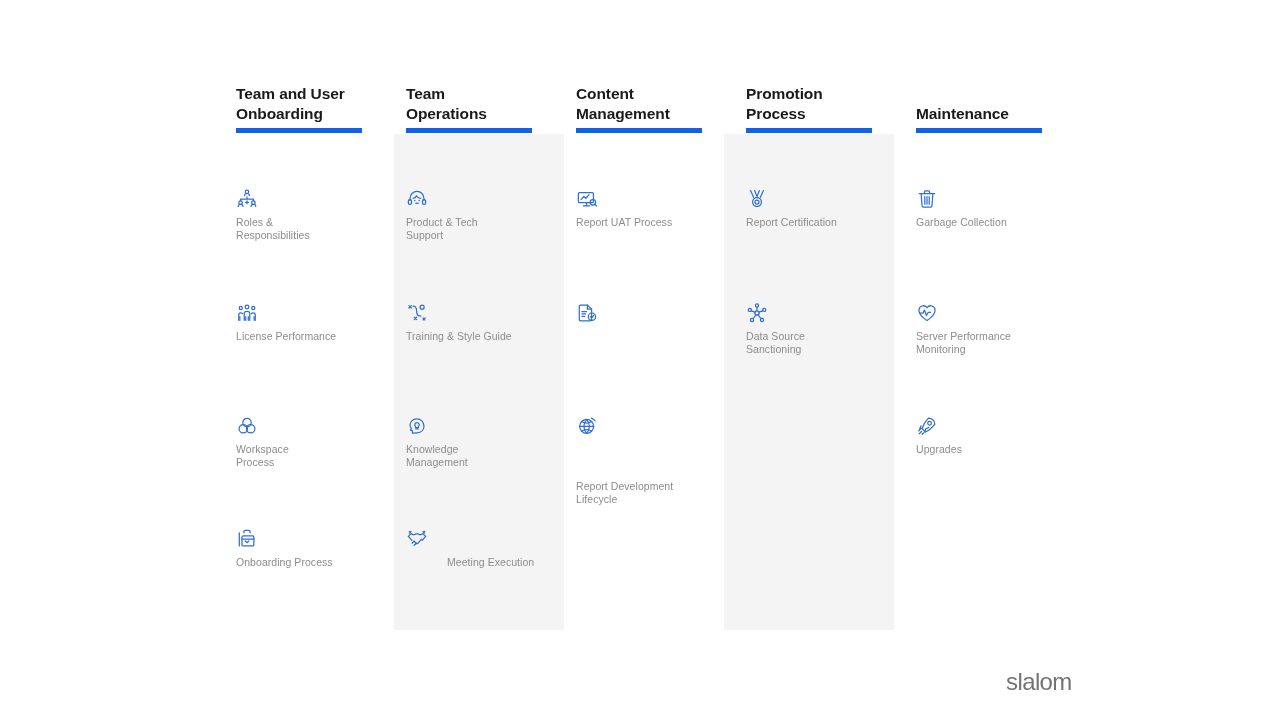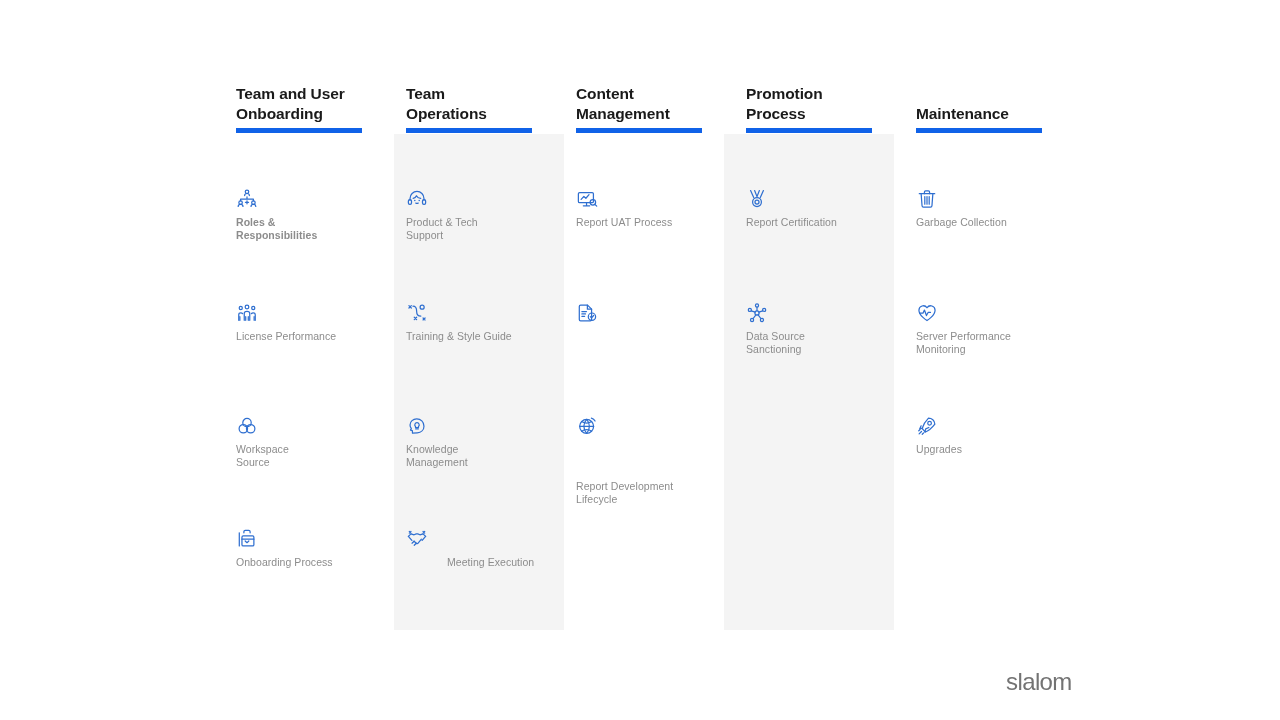--- a/index.html
+++ b/index.html
@@ -121,21 +121,21 @@
             <circle cx="12" cy="4.2" r="1.9" fill="none" stroke="currentColor" stroke-width="1.35" stroke-linecap="round" stroke-linejoin="round"></circle>
             <path d="M9.4 8.3c0-1.5 1.2-2.3 2.6-2.3s2.6.8 2.6 2.3" fill="none" stroke="currentColor" stroke-width="1.35" stroke-linecap="round" stroke-linejoin="round"></path>
             <circle cx="5" cy="16" r="1.9" fill="none" stroke="currentColor" stroke-width="1.35" stroke-linecap="round" stroke-linejoin="round"></circle>
             <path d="M2.4 20.1c0-1.5 1.2-2.3 2.6-2.3s2.6.8 2.6 2.3" fill="none" stroke="currentColor" stroke-width="1.35" stroke-linecap="round" stroke-linejoin="round"></path>
             <circle cx="19" cy="16" r="1.9" fill="none" stroke="currentColor" stroke-width="1.35" stroke-linecap="round" stroke-linejoin="round"></circle>
             <path d="M16.4 20.1c0-1.5 1.2-2.3 2.6-2.3s2.6.8 2.6 2.3" fill="none" stroke="currentColor" stroke-width="1.35" stroke-linecap="round" stroke-linejoin="round"></path>
             <path d="M12 9.6v2.6M5 14v-1.8h14V14" fill="none" stroke="currentColor" stroke-width="1.35" stroke-linecap="round" stroke-linejoin="round"></path>
             <path d="M10.3 15.6h3.4M12 14v3.2" fill="none" stroke="currentColor" stroke-width="1.35" stroke-linecap="round" stroke-linejoin="round"></path>
           </svg>
         </span>
-        <div class="item-label" style="color: rgb(140, 140, 140); font-weight: bold;">Roles &amp;
+        <div class="item-label" style="color: rgb(140, 140, 140);">Roles &amp;
 Responsibilities</div>
       </div>
       <div class="item" style="left: 12px; top: 302px;">
         <span class="item-icon" style="color: rgb(47, 111, 208);">
           <svg viewBox="0 0 24 24">
             <circle cx="12" cy="5.4" r="2" fill="none" stroke="currentColor" stroke-width="1.35" stroke-linecap="round" stroke-linejoin="round"></circle>
             <circle cx="5.2" cy="6.6" r="1.7" fill="none" stroke="currentColor" stroke-width="1.35" stroke-linecap="round" stroke-linejoin="round"></circle>
             <circle cx="18.8" cy="6.6" r="1.7" fill="none" stroke="currentColor" stroke-width="1.35" stroke-linecap="round" stroke-linejoin="round"></circle>
             <path d="M9 20v-7.4c0-1.4 1.3-2.3 3-2.3s3 .9 3 2.3V20" fill="none" stroke="currentColor" stroke-width="1.35" stroke-linecap="round" stroke-linejoin="round"></path>
             <path d="M10.6 20v-4M13.4 20v-4" fill="none" stroke="currentColor" stroke-width="1.35" stroke-linecap="round" stroke-linejoin="round"></path>
@@ -149,21 +149,21 @@
       </div>
       <div class="item" style="left: 12px; top: 415px;">
         <span class="item-icon" style="color: rgb(47, 111, 208);">
           <svg viewBox="0 0 24 24">
             <circle cx="12" cy="8.4" r="4.6" fill="none" stroke="currentColor" stroke-width="1.35" stroke-linecap="round" stroke-linejoin="round"></circle>
             <circle cx="8" cy="15" r="4.6" fill="none" stroke="currentColor" stroke-width="1.35" stroke-linecap="round" stroke-linejoin="round"></circle>
             <circle cx="16" cy="15" r="4.6" fill="none" stroke="currentColor" stroke-width="1.35" stroke-linecap="round" stroke-linejoin="round"></circle>
           </svg>
         </span>
         <div class="item-label" style="color: rgb(140, 140, 140);">Workspace
-Source</div>
+Process</div>
       </div>
       <div class="item" style="left: 12px; top: 528px;">
         <span class="item-icon" style="color: rgb(47, 111, 208);">
           <svg viewBox="0 0 24 24">
             <path d="M8.6 5.2V4c0-.8.7-1.5 1.5-1.5h3.8c.8 0 1.5.7 1.5 1.5v1.2" fill="none" stroke="currentColor" stroke-width="1.35" stroke-linecap="round" stroke-linejoin="round"></path>
             <rect x="6.5" y="8.6" width="13" height="11" rx="1.4" fill="none" stroke="currentColor" stroke-width="1.35" stroke-linecap="round" stroke-linejoin="round"></rect>
             <path d="M6.5 12.2h13" fill="none" stroke="currentColor" stroke-width="1.35" stroke-linecap="round" stroke-linejoin="round"></path>
             <path d="M10 14.2l2 1.8 2-1.8" fill="none" stroke="currentColor" stroke-width="1.35" stroke-linecap="round" stroke-linejoin="round"></path>
             <path d="M3.6 5.2v14.4" fill="none" stroke="currentColor" stroke-width="1.35" stroke-linecap="round" stroke-linejoin="round"></path>
           </svg>

